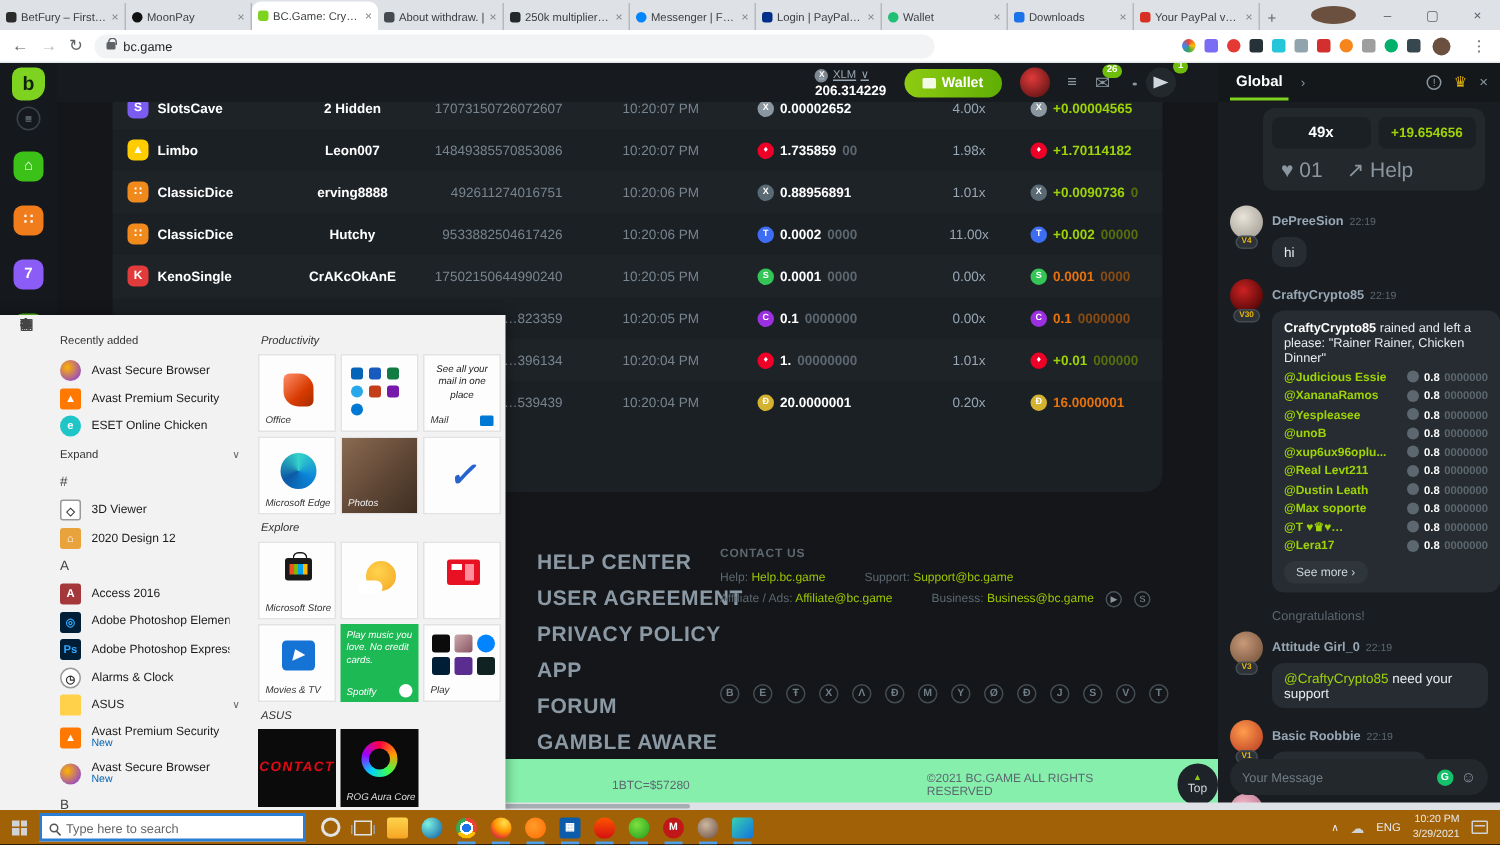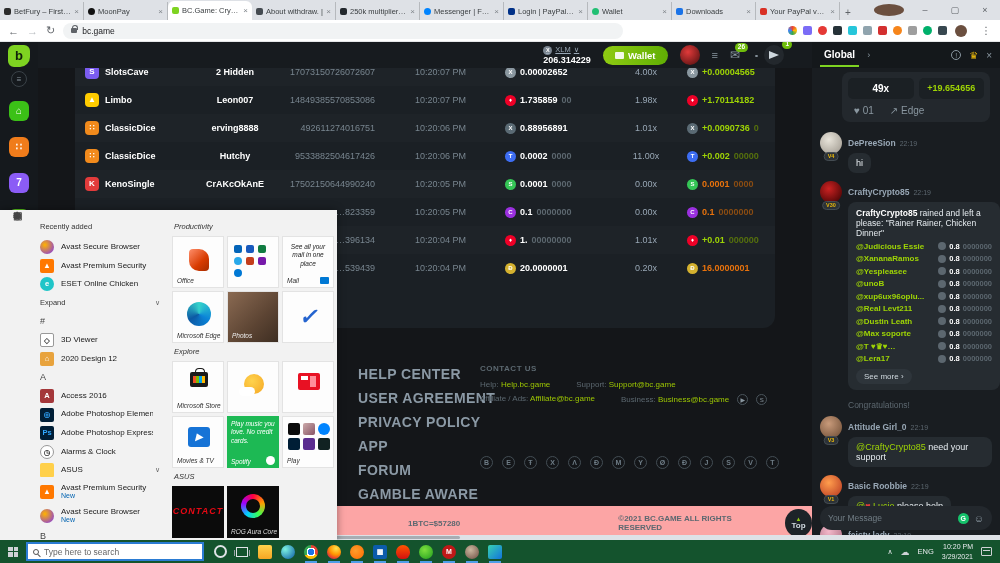--- a/index.html
+++ b/index.html
@@ -80,40 +80,40 @@
   #fcontact{position:absolute;left:442px;top:26px;width:330px;font-size:8px;color:#5c6870;}
   #fcontact .fh{font-weight:bold;letter-spacing:.5px;margin-bottom:7px;}
   .frow{display:flex;gap:26px;margin-bottom:5px;}
   .fpair b{color:#5c6870;font-weight:normal;}
   .fpair a{color:#9dc702;text-decoration:none;}
   .socir{display:inline-block;width:11px;height:11px;border-radius:50%;border:1px solid #4a545b;color:#8a97a0;font-size:6px;text-align:center;line-height:11px;margin-left:8px;}
   #fcurr{position:absolute;left:442px;top:118px;width:330px;}
   #fcurr .fh{font-size:8px;font-weight:bold;color:#5c6870;letter-spacing:.5px;margin-bottom:9px;}
   #currlist{display:flex;gap:9px;}
   .cur{width:13px;height:13px;border-radius:50%;border:1px solid #434d54;color:#6f7d87;font-size:7px;font-weight:bold;text-align:center;line-height:12px;}
-  #fbottom{position:absolute;left:0;top:168px;width:774px;height:34px;background:#fca5a5;display:flex;align-items:center;font-size:8px;color:#5c6870;font-weight:bold;}
+  #fbottom{position:absolute;left:0;top:168px;width:774px;height:34px;background:#86efac;display:flex;align-items:center;font-size:8px;color:#5c6870;}
   #fbtc{margin-left:370px;}
   #fcopy{margin-left:158px;}
   #topbtn{margin-left:14px;width:28px;height:28px;border-radius:50%;background:#1d2328;color:#cfd8de;font-size:8px;display:flex;flex-direction:column;align-items:center;justify-content:center;line-height:1;}
   #topbtn i{color:#8fcb12;font-style:normal;font-size:6px;}
 
   
   #chat{position:absolute;left:812px;top:0;width:188px;height:498px;background:#191d21;overflow:hidden;}
   #chat-head{height:26px;display:flex;align-items:center;padding:0 8px;gap:8px;background:#14181b;}
   #chat-tab{color:#fff;font-size:10px;font-weight:bold;border-bottom:2px solid #7ed321;padding:5px 4px;}
   #chat-head .chev{color:#8a97a0;font-size:9px;}
   #chat-head .right{margin-left:auto;display:flex;gap:8px;align-items:center;}
   .infoc{width:10px;height:10px;border:1px solid #8a97a0;border-radius:50%;color:#8a97a0;font-size:7px;text-align:center;line-height:10px;}
   .trophy{color:#e8b70c;font-size:10px;}
   .closex{color:#8a97a0;font-size:10px;}
   #wincard{margin:4px 10px 6px 30px;background:#23282d;border-radius:8px;padding:6px;}
   #wincard .boxes{display:flex;gap:5px;}
   #wincard .bx{flex:1;background:#1b2024;border-radius:5px;text-align:center;font-size:10px;font-weight:bold;color:#fff;padding:5px 0;}
   #wincard .bx.green{color:#9ed405;font-size:9px;}
-  #wincard .actions{display:flex;gap:16px;margin-top:6px;padding-left:6px;color:#8a97a0;font-size:10px;align-items:center;}
+  #wincard .actions{display:flex;gap:16px;margin-top:6px;padding-left:6px;color:#8a97a0;font-size:14px;align-items:center;}
   #wincard .hr{color:#8a97a0;}
   .msg{display:flex;gap:6px;padding:4px 8px;}
   .av{width:22px;height:22px;border-radius:50%;flex:none;position:relative;}
   .vbadge{position:absolute;left:50%;transform:translateX(-50%);bottom:-7px;background:#2c3237;border:1px solid #444c52;color:#e8b70c;font-size:5.5px;font-weight:bold;border-radius:5px;padding:0 3px;line-height:7px;white-space:nowrap;}
   .mbody{flex:1;min-width:0;}
   .mname{font-size:8.5px;font-weight:bold;color:#98a7b5;}
   .mtime{font-size:7px;color:#5c676f;font-weight:normal;margin-left:4px;}
   .bubble{display:inline-block;background:#262c31;border-radius:8px;padding:5px 8px;margin-top:3px;font-size:9px;color:#e6ecf0;max-width:150px;}
   .mention{color:#9ed405;}
   .redheart{color:#e23b3b;}
@@ -177,21 +177,21 @@
   .nflx{position:absolute;left:0;right:0;top:20px;text-align:center;color:#e50914;font-weight:bold;font-size:9px;letter-spacing:1px;}
   .rogring{position:absolute;left:14px;top:8px;width:24px;height:24px;border-radius:50%;background:conic-gradient(#ff0040,#ff9d00,#3dff4e,#00cfff,#9d00ff,#ff0040);}
   .rogring::after{content:"";position:absolute;left:5px;top:5px;width:14px;height:14px;border-radius:50%;background:#0b0b0b;}
   .tile .tlbl.onblack{color:#ddd;}
 
   
   #hscroll{position:absolute;left:0;bottom:0;width:1000px;height:5px;background:#dee1e6;}
   #hthumb{position:absolute;left:60px;top:1px;width:400px;height:3px;background:#a8adb3;border-radius:2px;}
 
   
-  #taskbar{position:absolute;left:0;top:540px;width:1000px;height:23px;background:#14532d;display:flex;align-items:center;z-index:50;}
+  #taskbar{position:absolute;left:0;top:540px;width:1000px;height:23px;background:#a16207;display:flex;align-items:center;z-index:50;}
   #startbtn{width:26px;height:23px;display:flex;align-items:center;justify-content:center;}
   .winlogo{width:10px;height:10px;display:grid;grid-template-columns:4.5px 4.5px;grid-gap:1px;}
   .winlogo i{background:#cfd2d6;}
   #tsearch{width:178px;height:19px;background:#fff;border:2px solid #2b7cd3;display:flex;align-items:center;gap:5px;padding:0 5px;}
   .mag{width:6px;height:6px;border:1px solid #555;border-radius:50%;position:relative;flex:none;}
   .mag::after{content:"";position:absolute;right:-3px;bottom:-2px;width:4px;height:1px;background:#555;transform:rotate(45deg);}
   #tsearch span{font-size:8.5px;color:#666;white-space:nowrap;}
   #ticons{display:flex;align-items:center;gap:9px;margin-left:10px;}
   .cortana{width:13px;height:13px;border-radius:50%;border:2px solid #dfe3e6;}
   .taskview{width:12px;height:10px;border:1px solid #dfe3e6;position:relative;}
@@ -614,21 +614,21 @@
         </span>
       </div>
 
       <div id="wincard">
         <div class="boxes">
           <span class="bx">49x</span>
           <span class="bx green">+19.654656</span>
         </div>
         <div class="actions">
           <span><span class="hr">♥</span> <span>01</span></span>
-          <span>↗ <span>Edge</span></span>
+          <span>↗ <span>Help</span></span>
         </div>
       </div>
 
       <div class="msg">
         <span class="av" style="background:radial-gradient(circle at 40% 35%,#e8e4da,#9a948a);">
             <span class="vbadge">V4</span>
           </span>
         <span class="mbody">
           <span class="mname"><span>DePreeSion</span><span class="mtime">22:19</span></span><br>
           <span class="bubble">hi</span>

